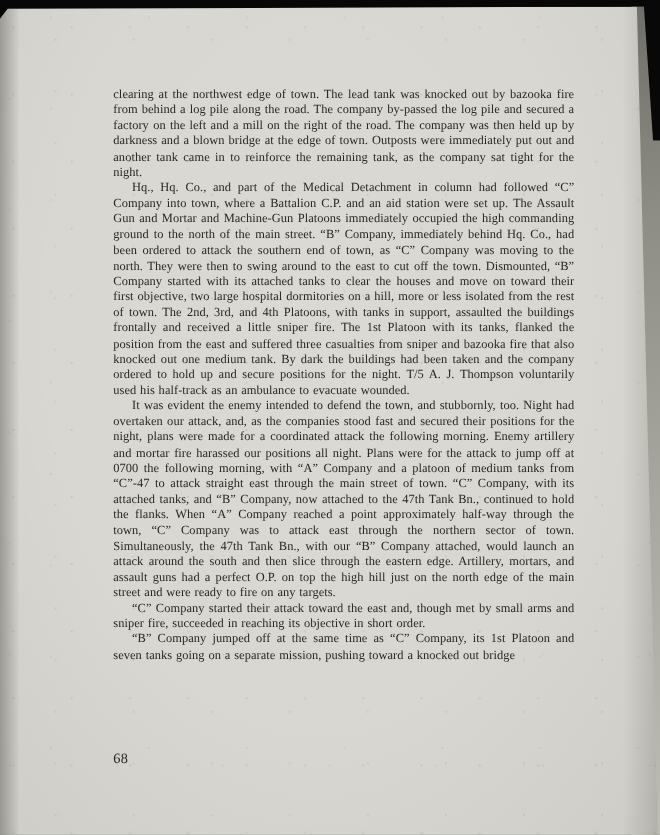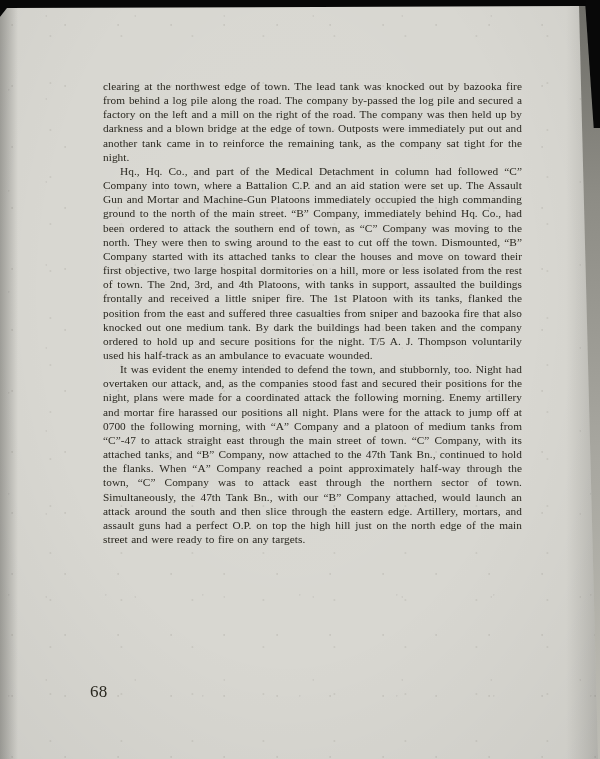--- a/index.html
+++ b/index.html
@@ -77,40 +77,42 @@
     line-height: 14.15px;
     text-align: justify;
     text-indent: 17px;
     word-spacing: 0.6px;
     letter-spacing: 0.05px;
   }
   .text-block p.no-indent { text-indent: 0; }
 
   .page-number {
     position: absolute;
-    left: 90px; top: 676px;
-    font-size: 17px;
+    left: 103px; top: 676px;
+    font-size: 13px;
     color: #29271f;
     letter-spacing: 0.3px;
   }
 </style>
 </head>
 <body>
 
 <div class="scan">
 
   <div class="under-pages"></div>
   <div class="corner-black"></div>
 
   <div class="paper">
     <div class="gutter-shadow"></div>
     <div class="edge-shadow"></div>
 
     <div class="text-block">
       <p class="no-indent">clearing at the northwest edge of town. The lead tank was knocked out by bazooka fire from behind a log pile along the road. The company by-passed the log pile and secured a factory on the left and a mill on the right of the road. The company was then held up by darkness and a blown bridge at the edge of town. Outposts were immediately put out and another tank came in to reinforce the remaining tank, as the company sat tight for the night.</p>
       <p>Hq., Hq. Co., and part of the Medical Detachment in column had followed “C” Company into town, where a Battalion C.P. and an aid station were set up. The Assault Gun and Mortar and Machine-Gun Platoons immediately occupied the high commanding ground to the north of the main street. “B” Company, immediately behind Hq. Co., had been ordered to attack the southern end of town, as “C” Company was moving to the north. They were then to swing around to the east to cut off the town. Dismounted, “B” Company started with its attached tanks to clear the houses and move on toward their first objective, two large hospital dormitories on a hill, more or less isolated from the rest of town. The 2nd, 3rd, and 4th Platoons, with tanks in support, assaulted the buildings frontally and received a little sniper fire. The 1st Platoon with its tanks, flanked the position from the east and suffered three casualties from sniper and bazooka fire that also knocked out one medium tank. By dark the buildings had been taken and the company ordered to hold up and secure positions for the night. T/5 A. J. Thompson voluntarily used his half-track as an ambulance to evacuate wounded.</p>
       <p>It was evident the enemy intended to defend the town, and stubbornly, too. Night had overtaken our attack, and, as the companies stood fast and secured their positions for the night, plans were made for a coordinated attack the following morning. Enemy artillery and mortar fire harassed our positions all night. Plans were for the attack to jump off at 0700 the following morning, with “A” Company and a platoon of medium tanks from “C”-47 to attack straight east through the main street of town. “C” Company, with its attached tanks, and “B” Company, now attached to the 47th Tank Bn., continued to hold the flanks. When “A” Company reached a point approximately half-way through the town, “C” Company was to attack east through the northern sector of town. Simultaneously, the 47th Tank Bn., with our “B” Company attached, would launch an attack around the south and then slice through the eastern edge. Artillery, mortars, and assault guns had a perfect O.P. on top the high hill just on the north edge of the main street and were ready to fire on any targets.</p>
+      <p>“C” Company started their attack toward the east and, though met by small arms and sniper fire, succeeded in reaching its objective in short order.</p>
+      <p>“B” Company jumped off at the same time as “C” Company, its 1st Platoon and seven tanks going on a separate mission, pushing toward a knocked out bridge</p>
     </div>
 
     <div class="page-number">68</div>
   </div>
 
 </div>
 
 </body></html>

